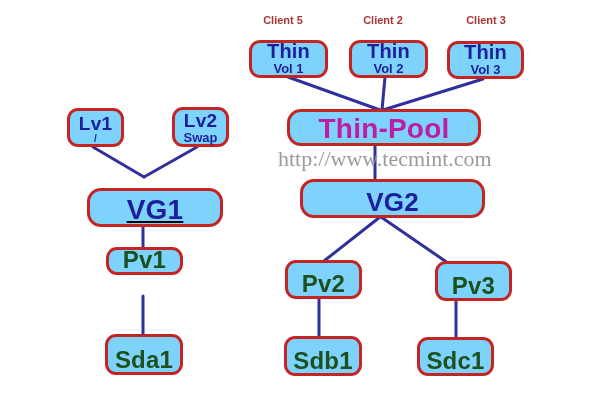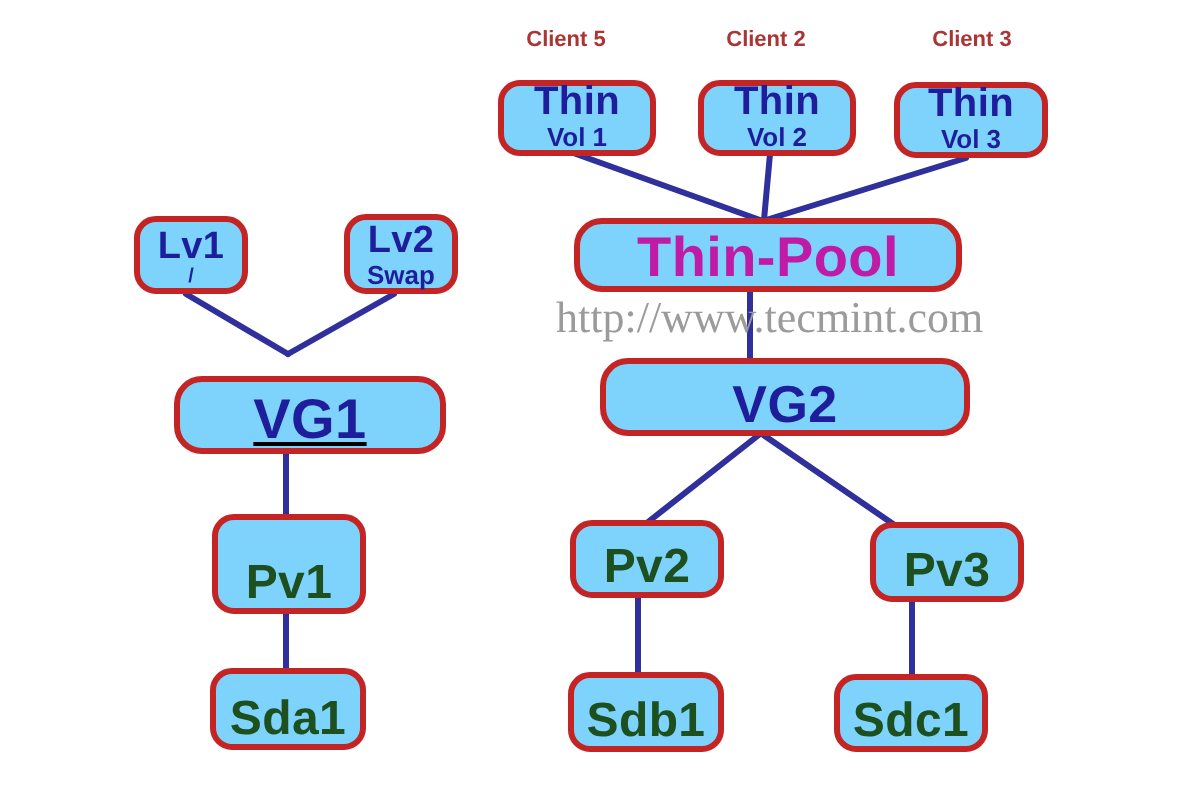--- a/index.html
+++ b/index.html
@@ -125,21 +125,21 @@
     <span class="t blue sz19">Lv1</span>
     <span class="s blue sub10">/</span>
   </div>
   <div class="node" style="left:172px; top:107px; width:57px; height:40px;">
     <span class="t blue sz19">Lv2</span>
     <span class="s blue sub13">Swap</span>
   </div>
   <div class="node" style="left:87px; top:188px; width:136px; height:39px; border-radius:14px;text-decoration:underline;">
     <span class="t blue sz28">VG1</span>
   </div>
-  <div class="node" style="left:106px; top:257px; width:77px; height:50px;">
+  <div class="node" style="left:106px; top:247px; width:77px; height:28px;">
     <span class="t green sz24">Pv1</span>
   </div>
   <div class="node" style="left:105px; top:334px; width:78px; height:41px;">
     <span class="t green sz24">Sda1</span>
   </div>
 
   <div class="watermark">http://www.tecmint.com</div>
 
 </div>
 

